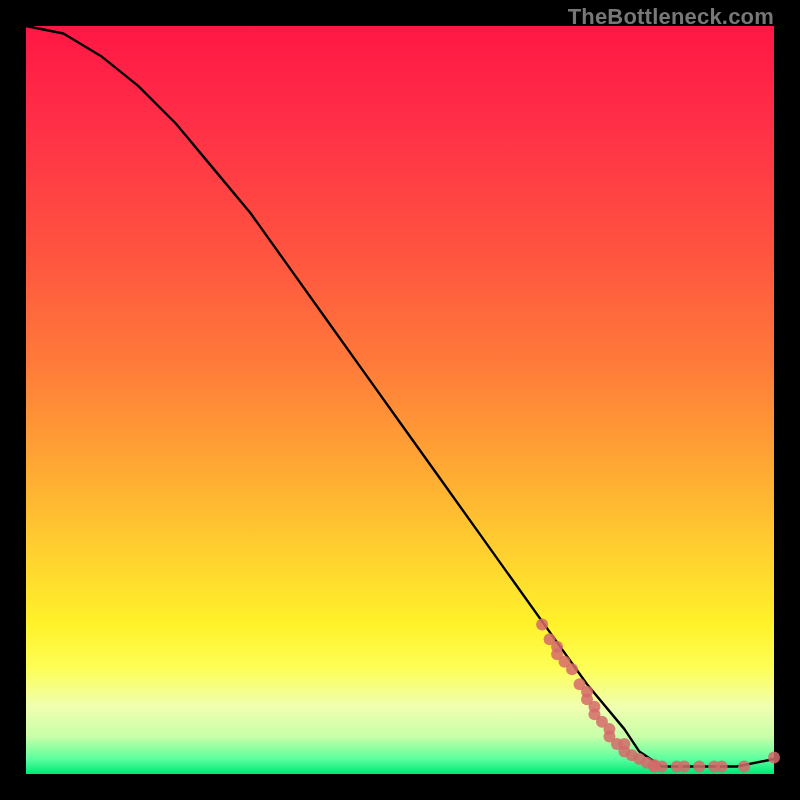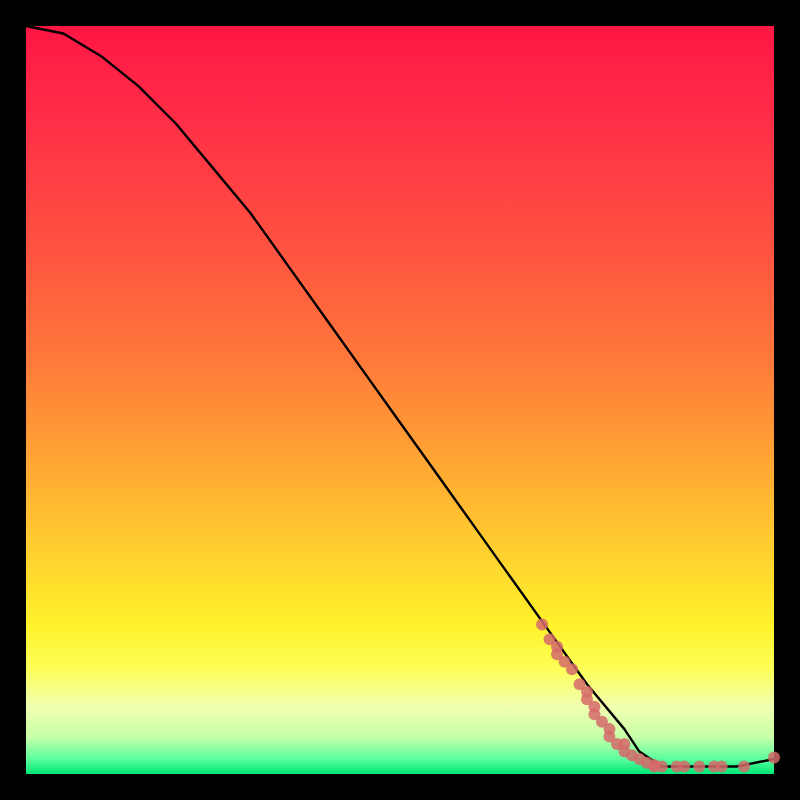--- a/index.html
+++ b/index.html
@@ -61,20 +61,21 @@
   .scatter-dot {
     fill: #d56a6a;
     fill-opacity: 0.85;
   }
 </style>
 </head>
 <body>
 
 <div class="stage">
 
+  <div class="watermark">TheBottleneck.com</div>
 
   <div class="plot">
     <svg class="curve" viewBox="0 0 748 748">
       <path id="curve-path" fill="none" stroke="#000" stroke-width="2.4" stroke-linecap="round" stroke-linejoin="round" d="M0.00 0.00 L37.40 7.48 L74.80 29.92 L112.20 59.84 L149.60 97.24 L187.00 142.12 L224.40 187.00 L261.80 239.36 L299.20 291.72 L336.60 344.08 L374.00 396.44 L411.40 448.80 L448.80 501.16 L486.20 553.52 L523.60 605.88 L561.00 658.24 L598.40 703.12 L613.36 725.56 L635.80 740.52 L673.20 740.52 L710.60 740.52 L748.00 733.04"></path>
       <g id="scatter-group">
           <circle cx="516.12" cy="598.40" r="6" class="scatter-dot"></circle>
           <circle cx="523.60" cy="613.36" r="6" class="scatter-dot"></circle>
           <circle cx="531.08" cy="620.84" r="6" class="scatter-dot"></circle>
           <circle cx="531.08" cy="628.32" r="6" class="scatter-dot"></circle>
           <circle cx="538.56" cy="635.80" r="6" class="scatter-dot"></circle>

